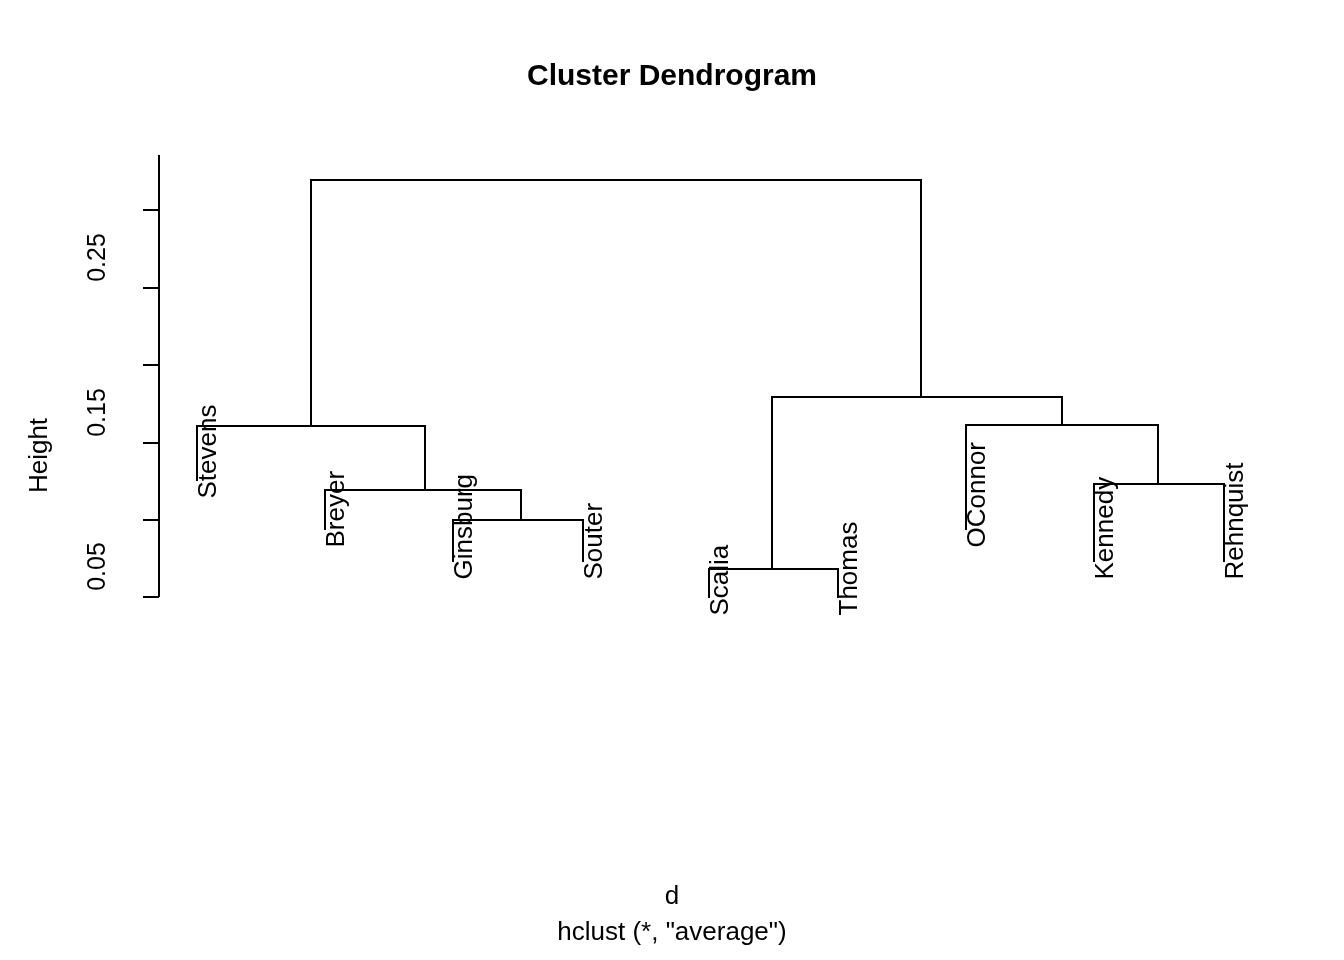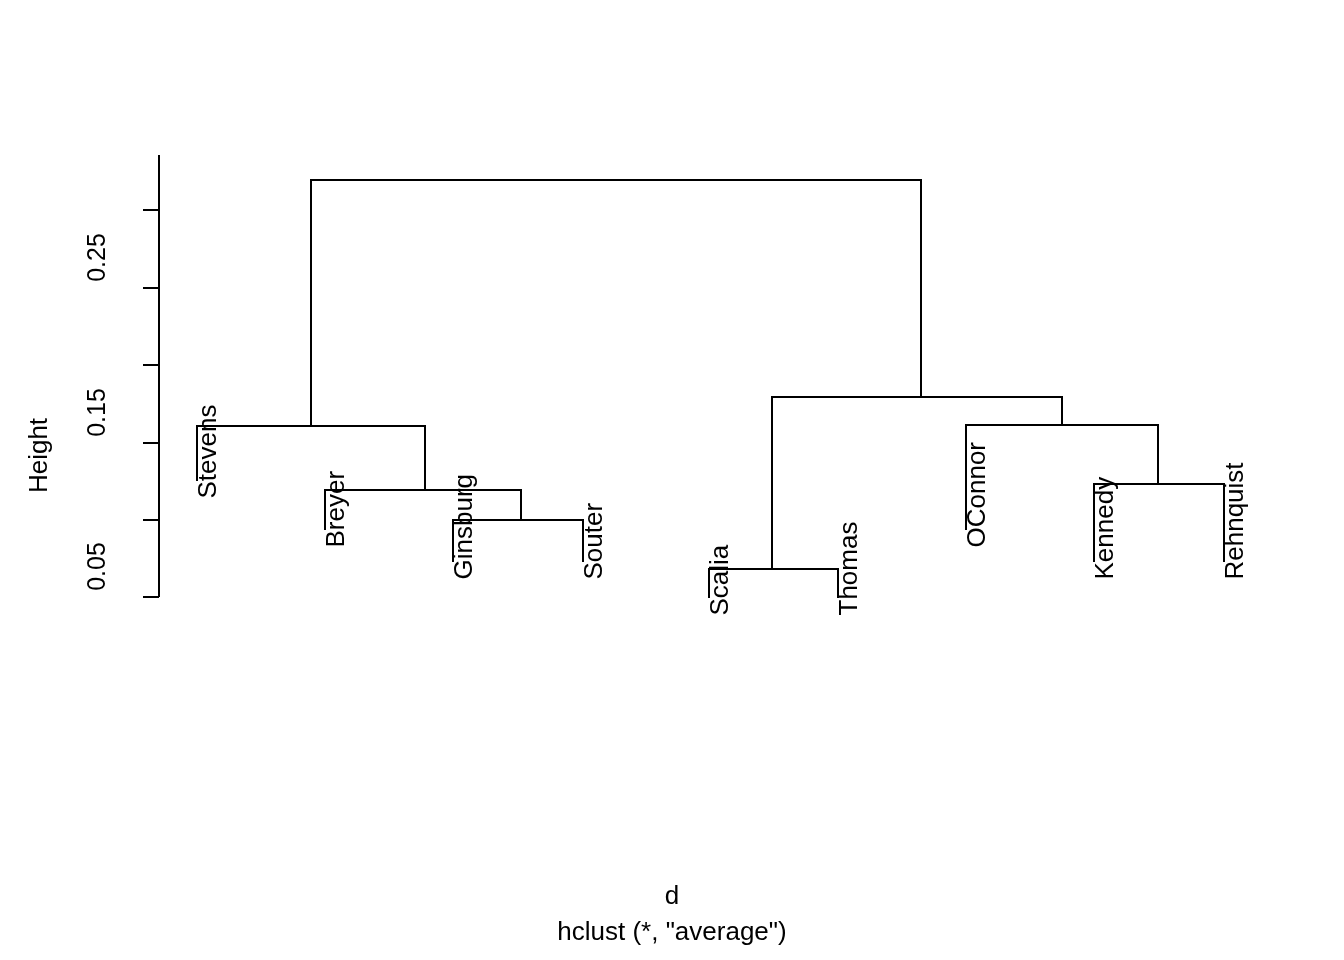--- a/index.html
+++ b/index.html
@@ -71,20 +71,21 @@
     transform-origin: 0% 50%;
     transform: rotate(-90deg);
     text-align: left;
   }
 </style>
 </head>
 <body>
 
 <div id="root">
 
+  <div class="chart-title">Cluster Dendrogram</div>
 
   <div class="axis-title" id="height-label">Height</div>
 
   <div class="tick-label" style="left:51px; top:552px;">0.05</div>
   <div class="tick-label" style="left:51px; top:398px;">0.15</div>
   <div class="tick-label" style="left:51px; top:243px;">0.25</div>
 
   <div class="leaf-label" style="left:207px;  top:483px;">Stevens</div>
   <div class="leaf-label" style="left:335px;  top:532px;">Breyer</div>
   <div class="leaf-label" style="left:463px;  top:564px;">Ginsburg</div>

